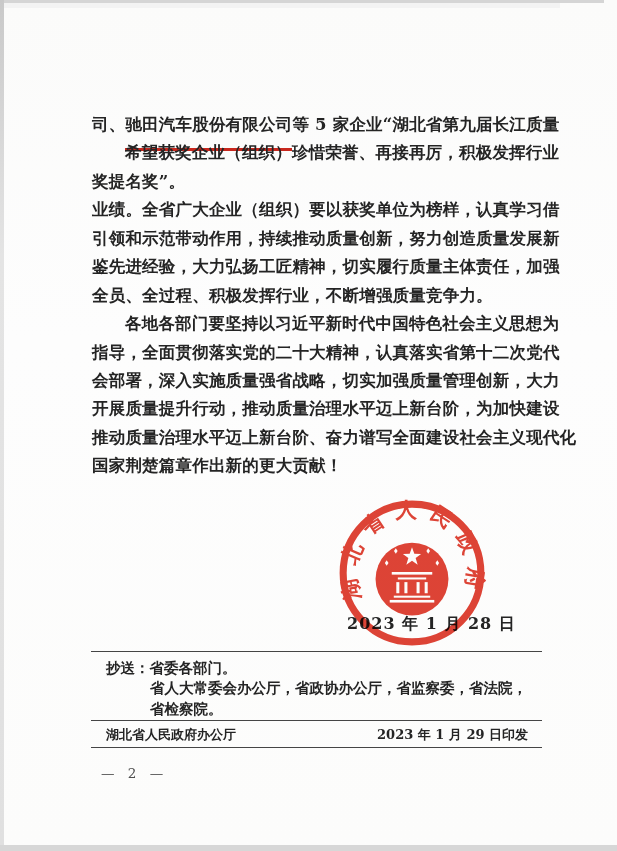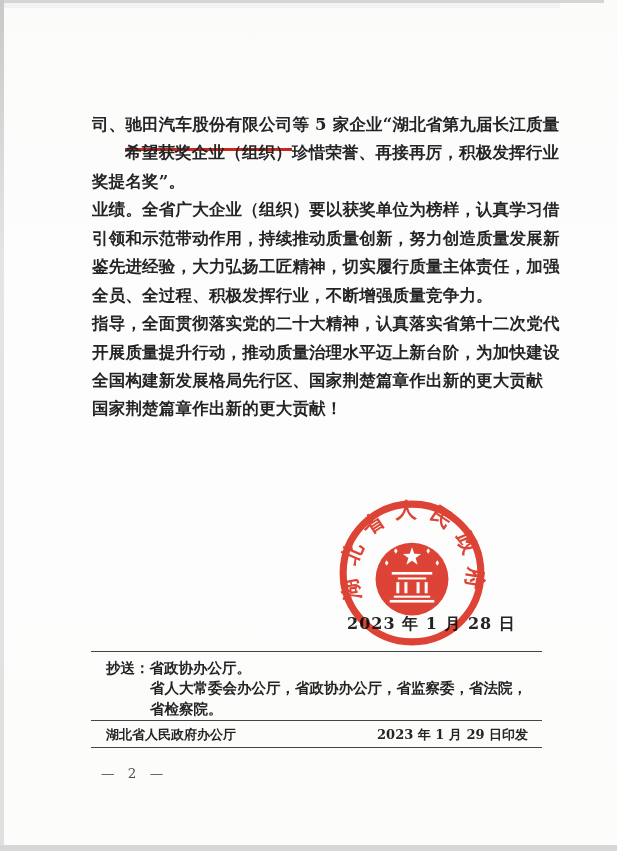--- a/index.html
+++ b/index.html
@@ -84,23 +84,25 @@
   <section class="body-text">
     <div class="line"><span>司、</span><span class="company-underlined">驰田汽车股份有限公司</span><span>等 5 家企业“湖北省第九届长江质量</span></div>
     <div class="line indent">希望获奖企业（组织）珍惜荣誉、再接再厉，积极发挥行业</div>
 
     <div class="line lastline">奖提名奖”。</div>
     <div class="line">业绩。全省广大企业（组织）要以获奖单位为榜样，认真学习借</div>
     <div class="line">引领和示范带动作用，持续推动质量创新，努力创造质量发展新</div>
     <div class="line">鉴先进经验，大力弘扬工匠精神，切实履行质量主体责任，加强</div>
     <div class="line lastline">全员、全过程、积极发挥行业，不断增强质量竞争力。</div>
 
+    <div class="line indent">各地各部门要坚持以习近平新时代中国特色社会主义思想为</div>
     <div class="line">指导，全面贯彻落实党的二十大精神，认真落实省第十二次党代</div>
+    <div class="line">会部署，深入实施质量强省战略，切实加强质量管理创新，大力</div>
     <div class="line">开展质量提升行动，推动质量治理水平迈上新台阶，为加快建设</div>
-    <div class="line">全国构建新发展格局先行区、国家荆楚篇章作出新的更大贡献</div>
+    <div class="line">推动质量治理水平迈上新台阶、奋力谱写全面建设社会主义现代化</div>
     <div class="line lastline">国家荆楚篇章作出新的更大贡献！</div>
   </section>
 
   <div class="sign-date">2023 年 1 月 28 日</div>
 
   <svg class="seal" viewBox="0 0 160 160" aria-hidden="true">
     <circle cx="80" cy="80" r="68" fill="none" stroke="#dd3526" stroke-width="7"></circle>
     <defs>
       <path id="sealArc" d="M 32.4 107.5 A 55 55 0 1 1 127.6 107.5" fill="none"></path>
     </defs>
@@ -123,21 +125,21 @@
         <rect x="92.5" y="89" width="3" height="11"></rect>
         <rect x="62" y="102.4" width="36" height="2"></rect>
         <rect x="58" y="106.6" width="44" height="2.6"></rect>
       </g>
     </g>
   </svg>
 
   <div class="rule rule-1"></div>
 
   <div class="cc-block">
-    <div><span>抄送：</span><span>省政协办公厅。</span></div>
+    <div><span>抄送：</span><span>省委各部门。</span></div>
     <div class="cc-hang">省人大常委会办公厅，省政协办公厅，省监察委，省法院，</div>
     <div class="cc-hang">省检察院。</div>
   </div>
 
   <div class="rule rule-2"></div>
 
   <div class="issue-row">
     <span>湖北省人民政府办公厅</span>
     <span>2023 年 1 月 29 日印发</span>
   </div>

